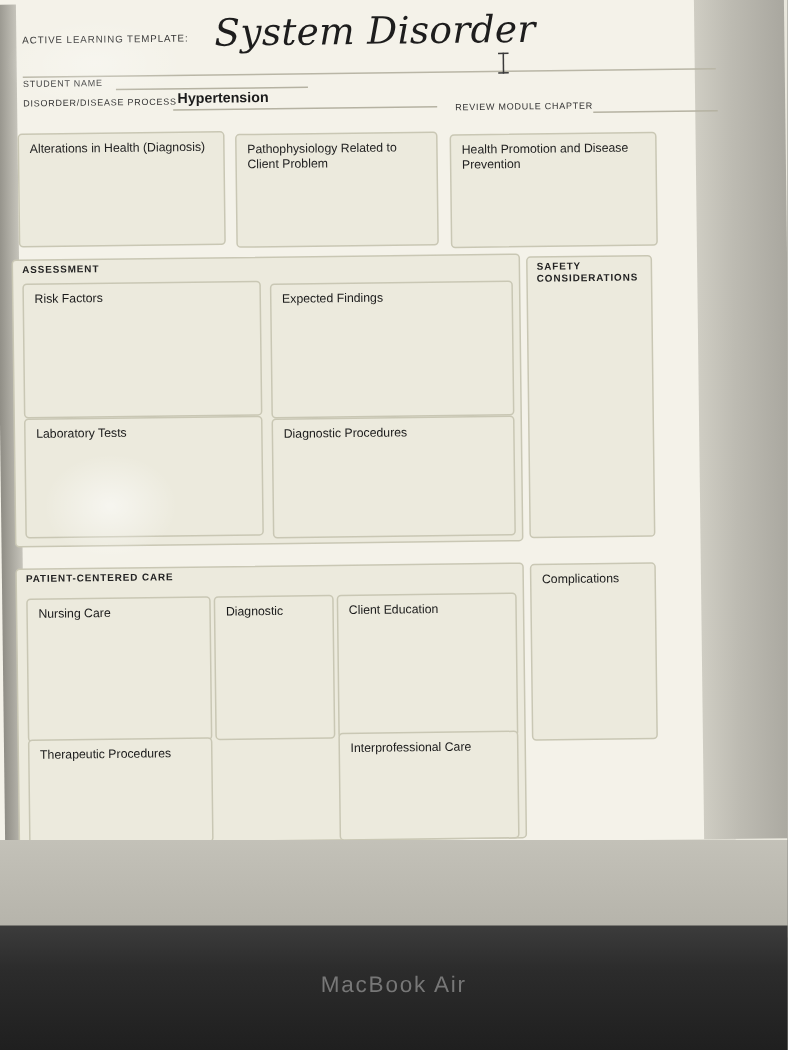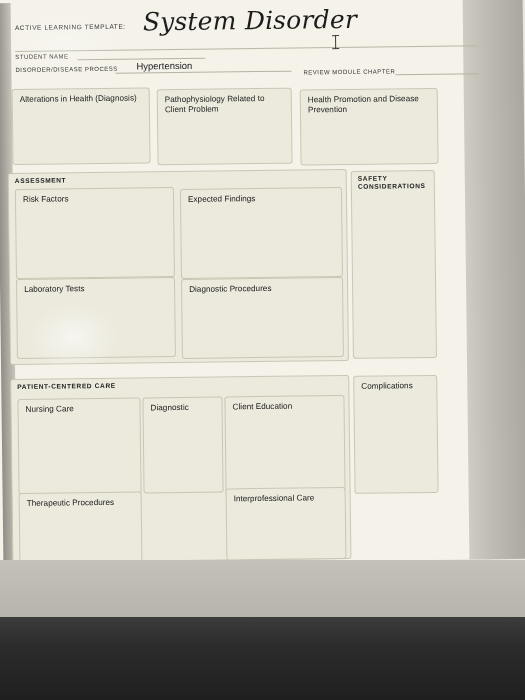--- a/index.html
+++ b/index.html
@@ -141,21 +141,21 @@
         <div class="big-title">System Disorder</div>
         <div class="hdr-rule"></div>
       </div>
 
       <div class="field-row">
         <div class="f-label" style="left:0;top:3px;">STUDENT NAME</div>
         <div class="f-line" style="left:62px;top:9px;width:128px;"></div>
 
         <div class="f-label" style="left:0;top:16px;">DISORDER/DISEASE PROCESS</div>
         <div class="f-line" style="left:100px;top:23px;width:176px;"></div>
-        <div class="f-val" style="left:121px;top:11px;">Hypertension</div>
+        <div class="f-val" style="left:103px;top:11px;font-weight:bold;">Hypertension</div>
 
         <div class="f-label" style="left:288px;top:22px;">REVIEW MODULE CHAPTER</div>
         <div class="f-line" style="left:380px;top:28px;width:83px;"></div>
       </div>
 
       <div class="caret">
           <i></i>
         </div>
 
       <div class="tbox" style="left:14px;top:86px;width:136px;height:74px;">
@@ -214,14 +214,15 @@
       <div class="glare" style="left:28px;top:300px;width:90px;height:70px;"></div>
       <div class="glare" style="left:6px;top:10px;width:120px;height:60px;opacity:.5;"></div>
     </div>
   </div>
 
   <div class="dock-area">
     
   </div>
 
   <div class="bottom-bezel"></div>
+  <div class="bezel-label">MacBook Air</div>
 
 </div>
 
 </body></html>

